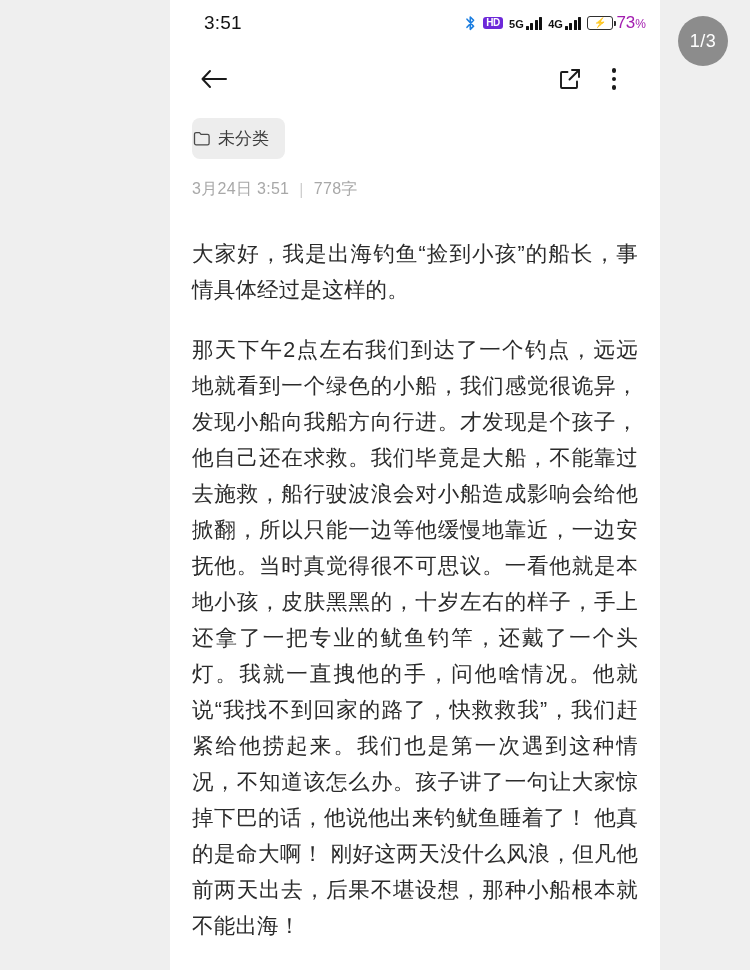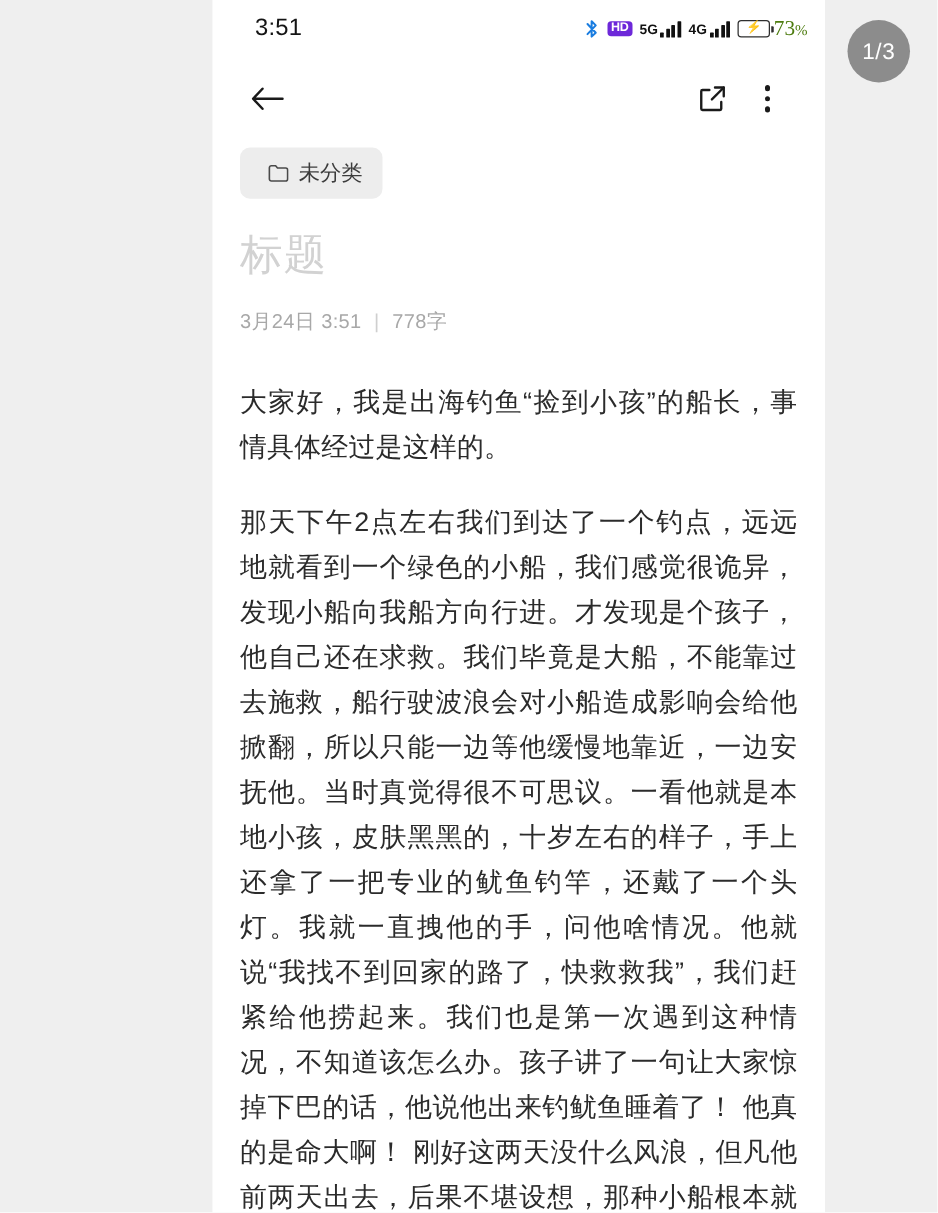--- a/index.html
+++ b/index.html
@@ -104,21 +104,21 @@
     border-radius: 1px;
   }
   .batt-bolt {
     position: absolute;
     left: 50%; top: 50%;
     transform: translate(-50%,-50%);
     font-size: 10px;
     color: #fff;
     line-height: 1;
   }
-  .batt-pct { font-size: 17px; color: #4d7c0f; font-family: Liberation Serif, serif; }
+  .batt-pct { font-size: 17px; color: #a21caf; }
   .batt-pct .pct-sign { font-size: 12px; }
 
   
   .page-counter {
     position: absolute;
     right: 22px; top: 16px;
     width: 50px; height: 50px;
     border-radius: 50%;
     background: #8c8c8c;
     color: #fff;
@@ -148,21 +148,21 @@
 
   
   .content { padding: 0 22px; }
   .chip {
     display: inline-flex;
     align-items: center;
     gap: 8px;
     background: #ededed;
     color: #3c3c3c;
     border-radius: 8px;
-    padding: 9px 16px 9px 22px;
+    padding: 9px 16px 9px 1px;
     font-size: 17px;
     margin-top: 6px;
   }
   .chip svg { display: block; }
   .doc-title {
     margin-top: 22px;
     font-size: 34px;
     color: #d2d2d2;
     letter-spacing: 1px;
     font-weight: normal;
@@ -266,21 +266,20 @@
 
       <div class="chip">
         <span>
           <svg width="17" height="15" viewBox="0 0 17 15">
             <path d="M1.5 3.2 a1.6 1.6 0 0 1 1.6 -1.6 h3.4 l1.5 1.8 h6.5 a1.6 1.6 0 0 1 1.6 1.6 v7.2 a1.6 1.6 0 0 1 -1.6 1.6 h-11.4 a1.6 1.6 0 0 1 -1.6 -1.6 z" fill="none" stroke="#4a4a4a" stroke-width="1.3" stroke-linejoin="round"></path>
           </svg>
         </span>
         <span>未分类</span>
       </div>
 
-      <h1 class="doc-title">标题</h1>
 
       <div class="meta">
         <span>3月24日 3:51</span>
         <span class="sep">|</span>
         <span>778字</span>
       </div>
 
       <div class="body-text">
         <p>大家好，我是出海钓鱼“捡到小孩”的船长，事情具体经过是这样的。</p>
         <p>那天下午2点左右我们到达了一个钓点，远远地就看到一个绿色的小船，我们感觉很诡异，发现小船向我船方向行进。才发现是个孩子，他自己还在求救。我们毕竟是大船，不能靠过去施救，船行驶波浪会对小船造成影响会给他掀翻，所以只能一边等他缓慢地靠近，一边安抚他。当时真觉得很不可思议。一看他就是本地小孩，皮肤黑黑的，十岁左右的样子，手上还拿了一把专业的鱿鱼钓竿，还戴了一个头灯。我就一直拽他的手，问他啥情况。他就说“我找不到回家的路了，快救救我”，我们赶紧给他捞起来。我们也是第一次遇到这种情况，不知道该怎么办。孩子讲了一句让大家惊掉下巴的话，他说他出来钓鱿鱼睡着了！ 他真的是命大啊！ 刚好这两天没什么风浪，但凡他前两天出去，后果不堪设想，那种小船根本就不能出海！</p>

